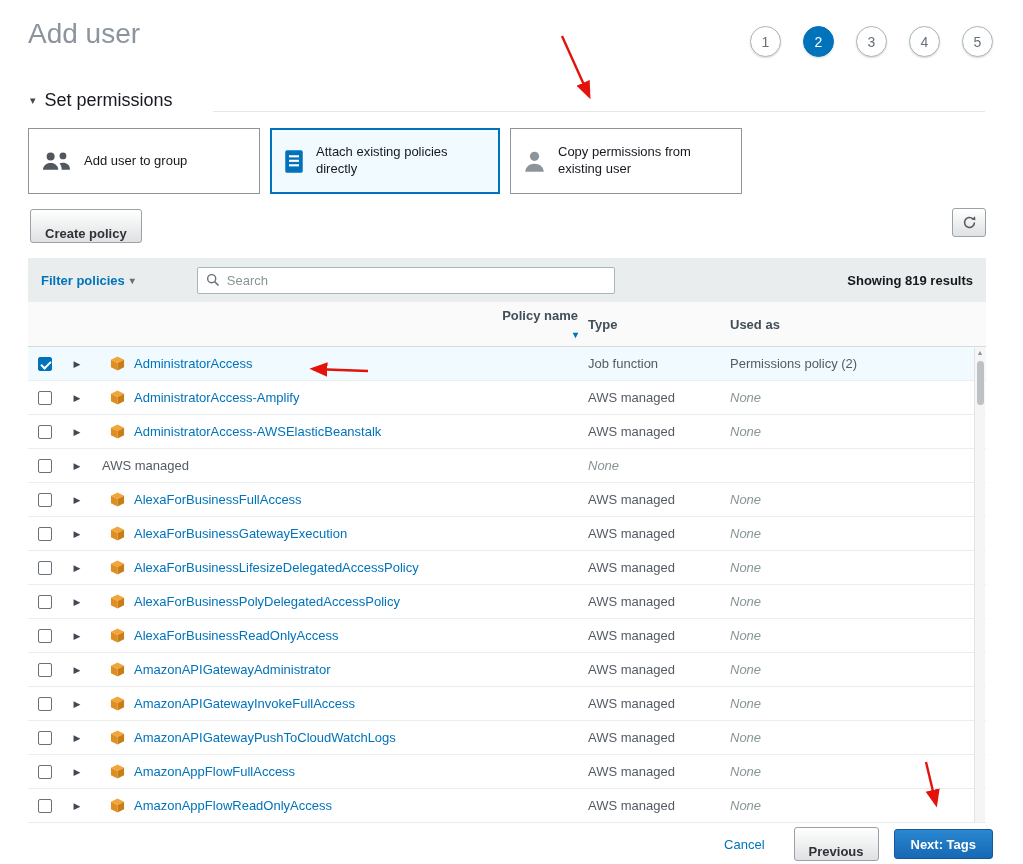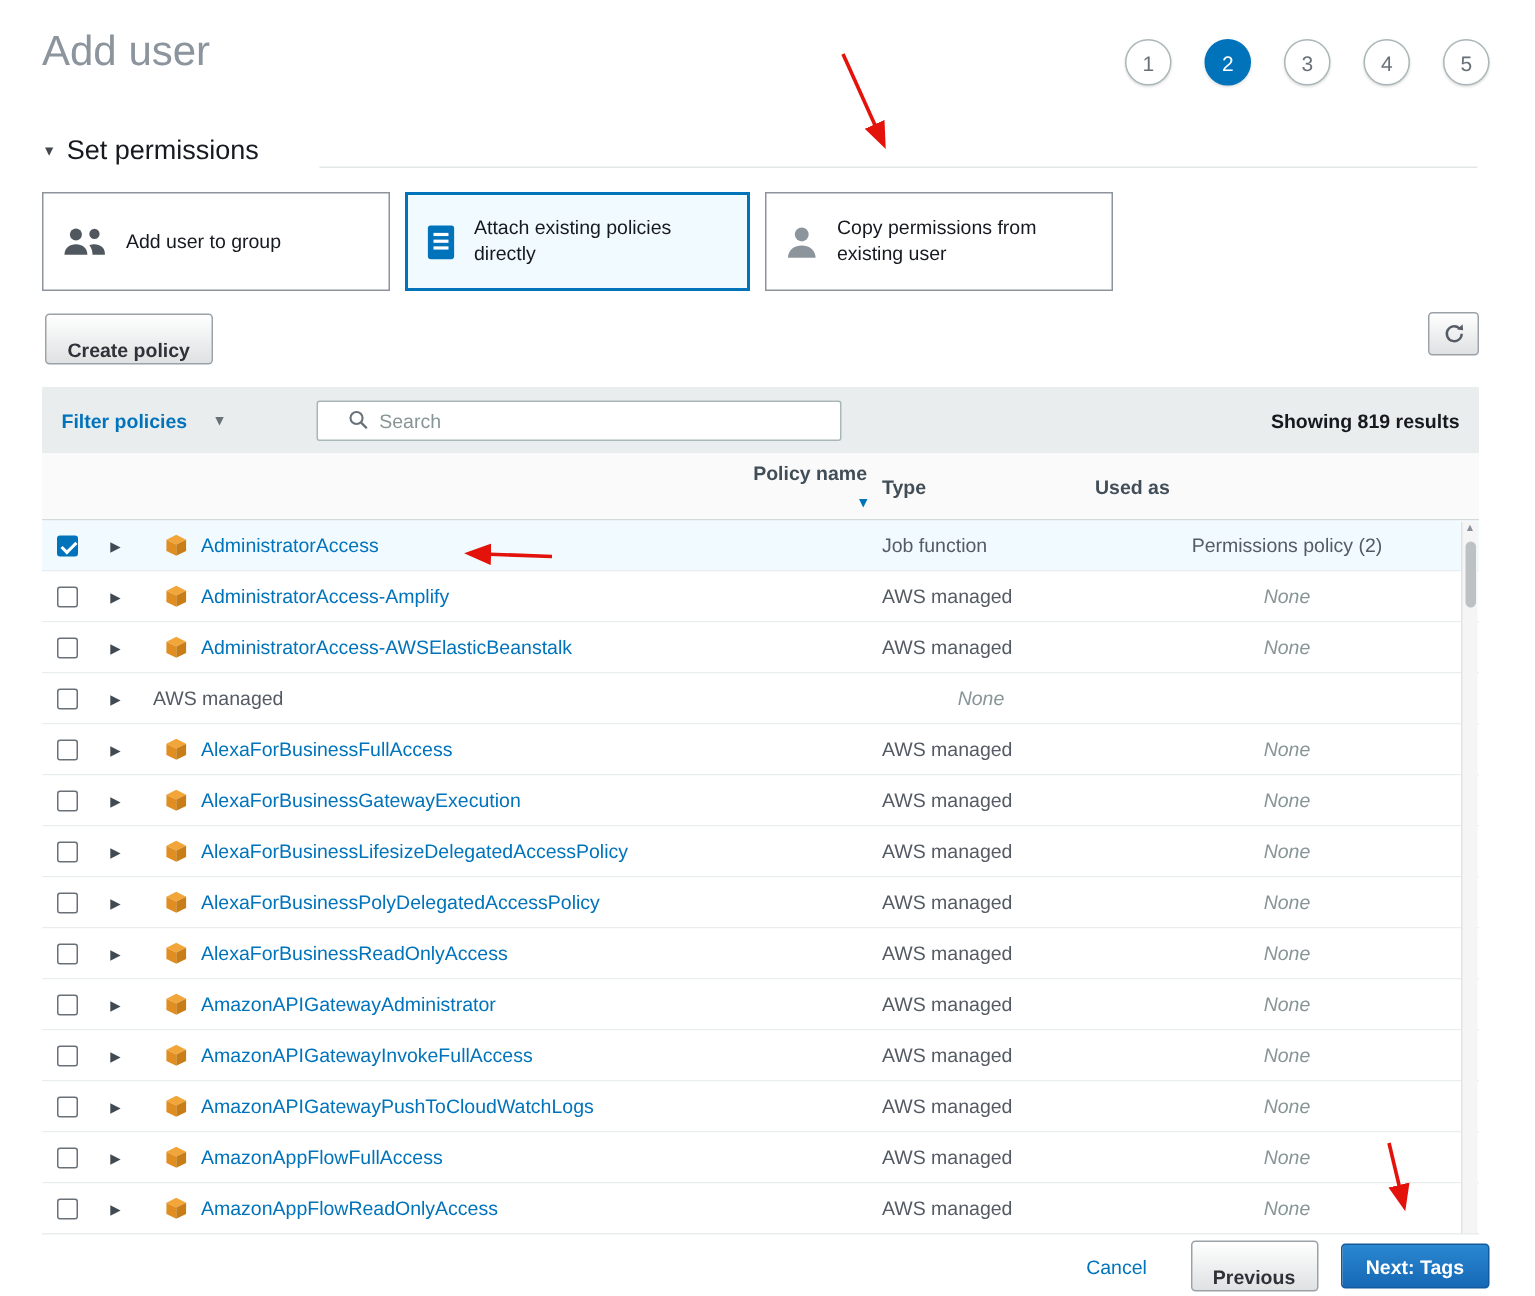--- a/index.html
+++ b/index.html
@@ -24,43 +24,43 @@
   .card-icon { flex: 0 0 auto; display: flex; }
   .card-label { font-size: 13px; color: #16191f; line-height: 1.3; }
 
   .btn { font-family: inherit; font-size: 13px; font-weight: bold; color: #2e3138;
     background: linear-gradient(#ffffff, #dfe1e2); border: 1px solid #9aa1a8; border-radius: 3px; height: 28px; padding: 16px 14px; cursor: pointer; }
   .btn.primary { color: #fff; background: linear-gradient(#2a87d0, #1668b5); border-color: #125a9c; height: 30px; padding: 1px 16px; }
   .create-policy { position: absolute; left: 30px; top: 209px; }
   .refresh-btn { position: absolute; left: 952px; top: 208px; width: 34px; height: 29px; padding: 0; display: flex; align-items: center; justify-content: center; }
 
   .filter-bar { position: absolute; left: 28px; top: 258px; width: 958px; height: 44px; background: #eaeded; display: flex; align-items: center; padding: 0 13px; }
-  .filter-link { color: #0073bb; font-weight: bold; font-size: 13px; cursor: pointer; display: flex; align-items: center; gap: 19px; }
+  .filter-link { color: #0073bb; font-weight: bold; font-size: 13px; cursor: pointer; display: flex; align-items: center; gap: 5px; }
   .filter-caret { color: #687078; font-size: 10px; }
-  .search-box { margin-left: 62px; width: 350px; height: 27px; background: #fff; border: 1px solid #aab7b8; border-radius: 2px; display: flex; align-items: center; padding: 0 20px; gap: 7px; }
+  .search-box { margin-left: 62px; width: 418px; height: 27px; background: #fff; border: 1px solid #aab7b8; border-radius: 2px; display: flex; align-items: center; padding: 0 8px; gap: 7px; }
   .search-input { border: none; outline: none; flex: 1; font-size: 13px; font-family: inherit; color: #16191f; background: transparent; }
   .search-input::placeholder { color: #879596; }
   .results { margin-left: auto; font-weight: bold; font-size: 13px; color: #16191f; }
 
   .thead { position: absolute; left: 28px; top: 302px; width: 958px; height: 45px; background: #fafafa; border-bottom: 1px solid #d5dbdb;
     display: grid; grid-template-columns: 34px 30px 486px 142px 1fr; align-items: center; font-weight: bold; color: #414d57; }
   .thead .h-name { padding-left: 16px; display: flex; align-items: flex-end; gap: 6px; cursor: pointer; flex-direction: column; }
   .sort-caret { color: #0073bb; font-size: 10px; }
   .thead .h-type, .thead .h-used { padding-left: 10px; }
 
   .tbody { position: absolute; left: 28px; top: 347px; width: 958px; }
   .trow { display: grid; grid-template-columns: 34px 30px 486px 142px 1fr; align-items: center; height: 34px; border-bottom: 1px solid #eaeded; background: #fff; }
   .trow.selected { background: #f1faff; }
   .c-check { display: flex; justify-content: center; }
   .c-caret { font-size: 9px; color: #414a53; text-align: center; cursor: pointer; }
   .c-name { display: flex; align-items: center; gap: 9px; padding-left: 18px; }
   .picon { display: flex; }
   .plink { color: #0073bb; text-decoration: none; cursor: pointer; }
   .c-type { color: #545b64; padding-left: 10px; }
-  .c-used { color: #545b64; padding-left: 10px; text-align: center; }
+  .c-used { color: #545b64; padding-left: 10px; }
   .c-used.none { color: #879596; font-style: italic; }
 
   .cb { width: 14px; height: 14px; border: 1px solid #687078; border-radius: 2px; background: #fff; display: inline-block; position: relative; cursor: pointer; }
   .cb.checked { background: #0073bb; border-color: #0073bb; }
   .cb.checked::after { content: ""; position: absolute; left: 4px; top: 1px; width: 4px; height: 8px; border: solid #fff; border-width: 0 2px 2px 0; transform: rotate(45deg); }
 
   .scrollbar { position: absolute; left: 974px; top: 348px; width: 11px; height: 474px; background: #f5f5f5; border-left: 1px solid #e3e3e3; }
   .scroll-up { position: absolute; top: 1px; left: 0; width: 100%; text-align: center; font-size: 7px; color: #8a9199; }
   .scroll-thumb { position: absolute; top: 13px; left: 2px; width: 7px; height: 44px; background: #bdc1c4; border-radius: 4px; }
 

